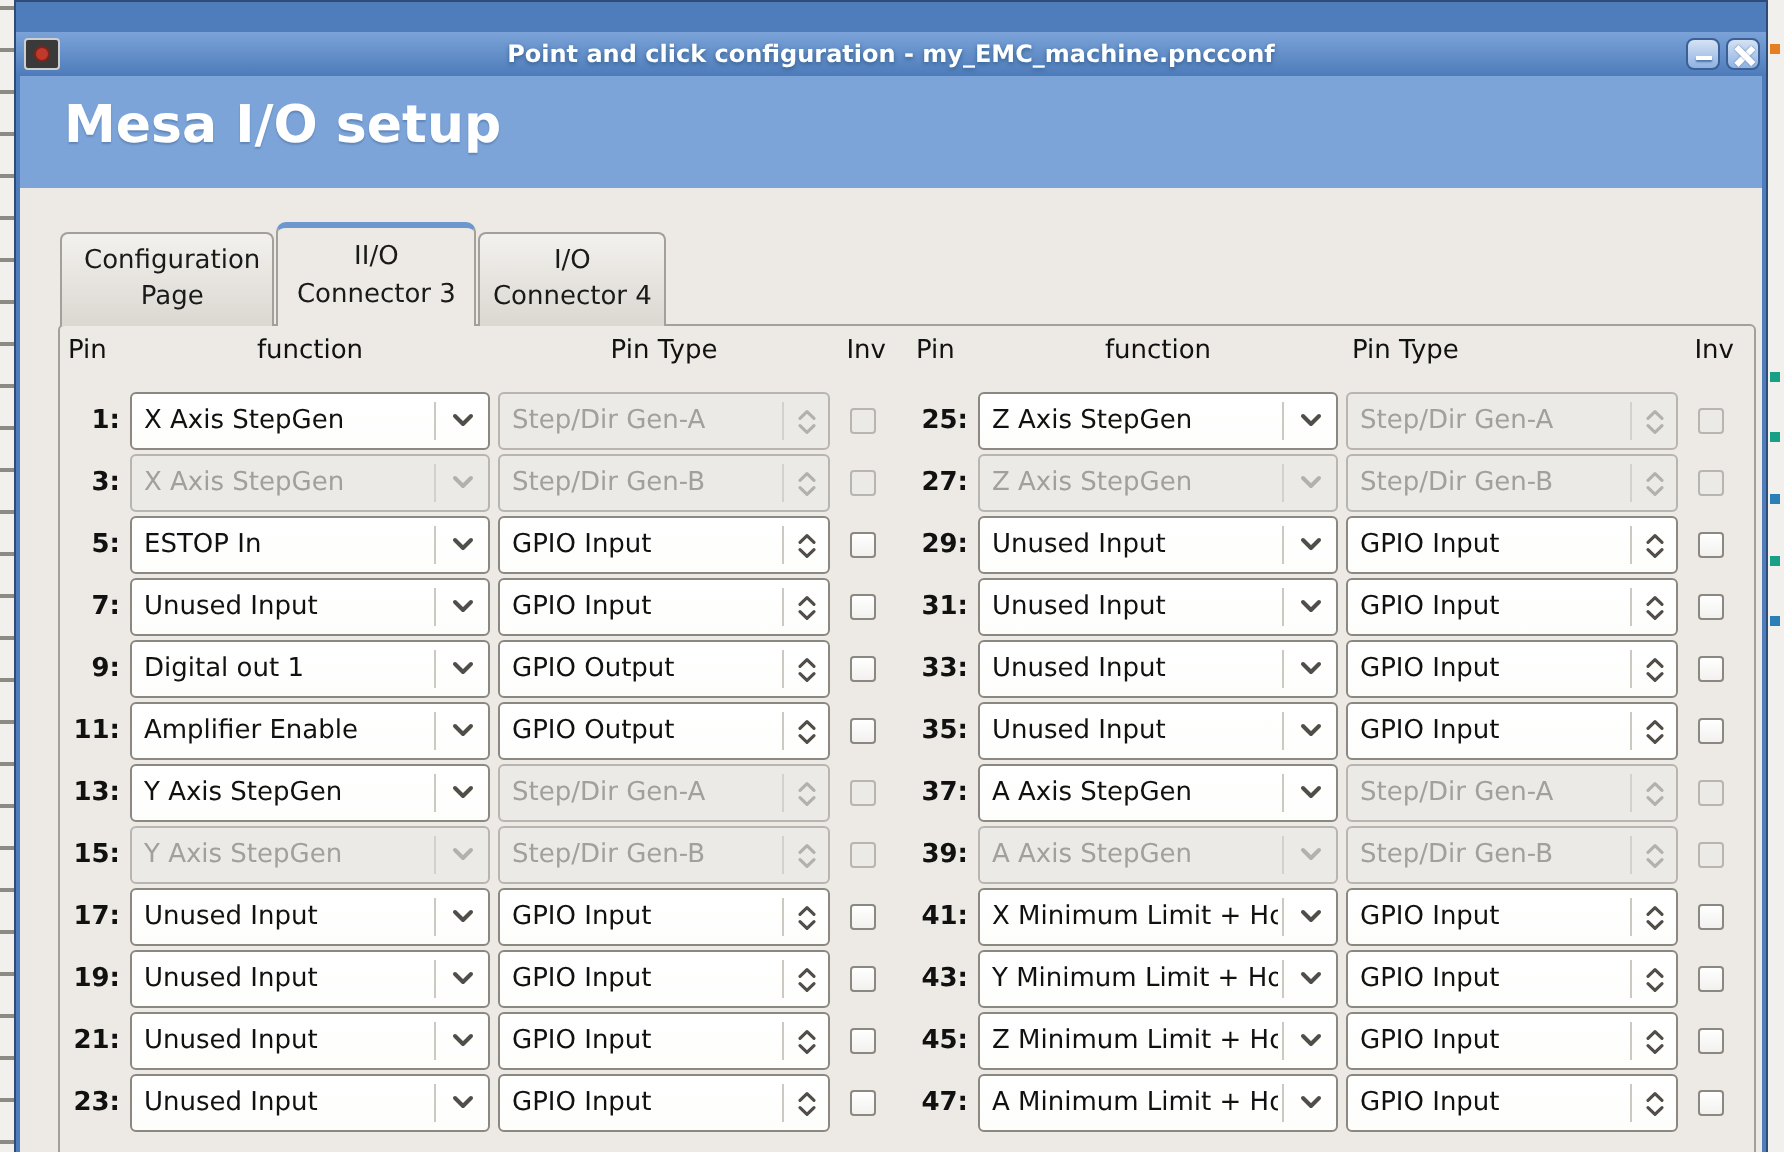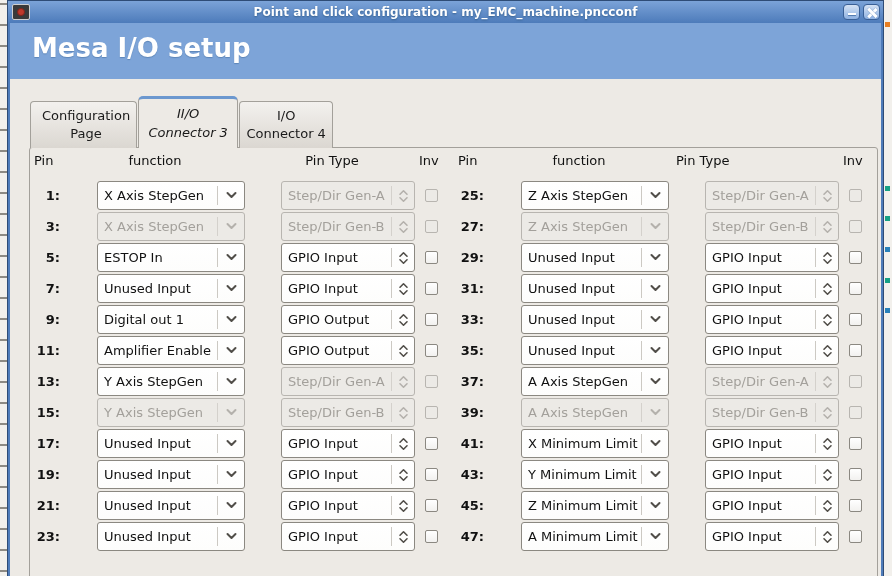--- a/index.html
+++ b/index.html
@@ -9,21 +9,21 @@
   
   .edge-strip{position:absolute;top:0;height:576px;background:#f2f0ec;}
   .edge-left{left:0;width:7px;border-right:1px solid #c9c6c0;
     background:repeating-linear-gradient(180deg,#f2f0ec 0 3px,#8d8a84 3px 5px,#f2f0ec 5px 21px);}
   .edge-right{right:0;width:8px;border-left:1px solid #c9c6c0;}
   .edge-right .dot{position:absolute;left:1px;width:5px;height:5px;}
 
   
   .window{position:absolute;left:7px;top:0;width:877px;height:580px;box-sizing:border-box;
     background:#4f7cba;border:1px solid #2e4c76;}
-  .titlebar{height:22px;margin:0 0 0 0;position:relative;display:flex;align-items:center;
+  .titlebar{height:22px;margin:15px 0 0 0;position:relative;display:flex;align-items:center;
     background:linear-gradient(#7ba3d8,#4d7bba);justify-content:center;}
   .titlebar-title{position:absolute;left:50%;transform:translateX(-50%);white-space:nowrap;
     color:#fff;font-weight:bold;font-size:12px;text-shadow:0 1px 2px #2e5档;text-shadow:0 1px 2px #35608f;}
   .win-icon{width:16px;height:14px;margin-left:4px;background:#3a3a3a;border:1px solid #cfcfcf;
     border-radius:2px;position:relative;}
   .win-icon::after{content:"";position:absolute;left:4px;top:3px;width:6px;height:6px;border-radius:50%;
     background:#c0392b;border:1px solid #7e241b;}
   .tb-buttons{margin-left:auto;display:flex;gap:3px;margin-right:3px;}
   .tb-btn{width:17px;height:16px;border-radius:4px;border:1px solid #3a6096;box-sizing:border-box;
     background:linear-gradient(#d5e2f4,#8fb2e2);position:relative;cursor:pointer;}
@@ -41,43 +41,43 @@
     text-shadow:0 1px 1px #5e86b8;}
 
   
   .tabs{position:absolute;left:20px;top:73px;height:52px;display:flex;align-items:flex-end;z-index:3;}
   .tab{box-sizing:border-box;border:1px solid #a3a09a;border-bottom:none;border-radius:4px 4px 0 0;
     background:linear-gradient(#f3f1ee,#dbd7d1);height:47px;display:flex;flex-direction:column;
     justify-content:center;text-align:center;font-size:13px;line-height:1.4;color:#1a1a1a;
     padding:2px 6px;cursor:pointer;margin-right:1px;}
   .tab.active{height:52px;background:#EDEAE5;border-top:3px solid #6c98cf;border-radius:5px 5px 0 0;
     position:relative;z-index:4;}
-  .tab-1{min-width:99px;padding-left:11px;} .tab-2{min-width:100px;font-style:italic;} .tab-3{min-width:94px;}
+  .tab-1{min-width:99px;padding-left:11px;} .tab-2{min-width:100px;} .tab-3{min-width:94px;}
 
   
   .panel{position:absolute;left:19px;top:124px;width:849px;height:440px;box-sizing:border-box;
     border:1px solid #a3a09a;border-radius:3px;background:#EDEAE5;z-index:2;}
 
   .io-group{position:absolute;top:3px;}
   .g-left{left:2px;} .g-right{left:426px;}
   .io-head,.io-row{display:grid;grid-template-columns:29px 180px 166px 24px;column-gap:4px;
     align-items:center;}
   .io-head{height:18px;margin-bottom:12px;font-size:13px;color:#111;}
   .io-row{height:29px;margin-bottom:2px;}
   .head-pin{text-align:left;padding-left:2px;}
   .head-fn{text-align:center;}
   .head-pt{text-align:center;}
   .g-right .head-pt{text-align:left;padding-left:3px;}
-  .head-inv{text-align:left;white-space:nowrap;}
+  .head-inv{text-align:right;white-space:nowrap;}
 
   .pin-num{text-align:right;font-size:13px;font-weight:bold;color:#111;padding-right:1px;white-space:nowrap;}
 
   .combo{box-sizing:border-box;height:29px;border:1px solid #8b8881;border-radius:3px;
     background:linear-gradient(#ffffff,#fdfdfc);display:flex;align-items:center;
-    font-size:13px;color:#111;padding-left:6px;overflow:hidden;cursor:pointer;margin-left:32px;}
+    font-size:13px;color:#111;padding-left:6px;overflow:hidden;cursor:pointer;}
   .combo .combo-text{white-space:nowrap;overflow:hidden;flex:1;}
   .combo .combo-sep{width:1px;height:19px;background:#ccc9c3;margin:0 0 0 2px;}
   .combo .combo-arrow{width:26px;display:flex;align-items:center;justify-content:center;color:#514e49;}
   .combo.pt .combo-arrow{width:22px;}
   .combo.disabled{background:#ECEAE6;border-color:#b8b5b0;color:#a3a09b;cursor:default;}
   .combo.disabled .combo-sep{background:#d4d1cc;}
   .combo.disabled .combo-arrow{color:#b4b1ac;}
 
   .cbwrap{display:flex;justify-content:center;}
   .checkbox{width:13px;height:13px;box-sizing:border-box;border:1px solid #8b8881;border-radius:2px;

